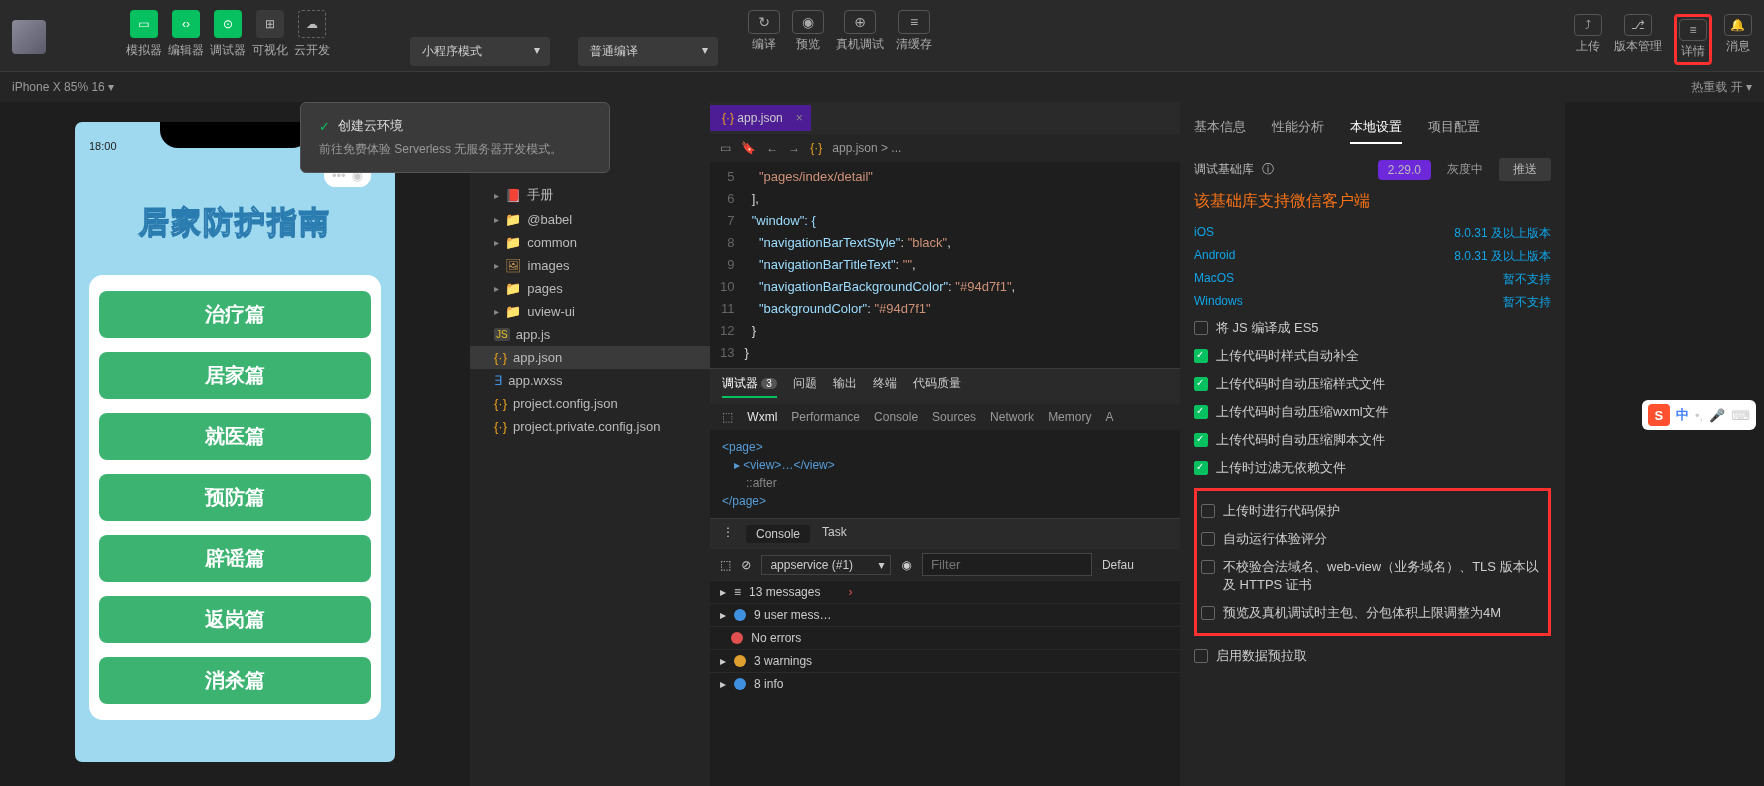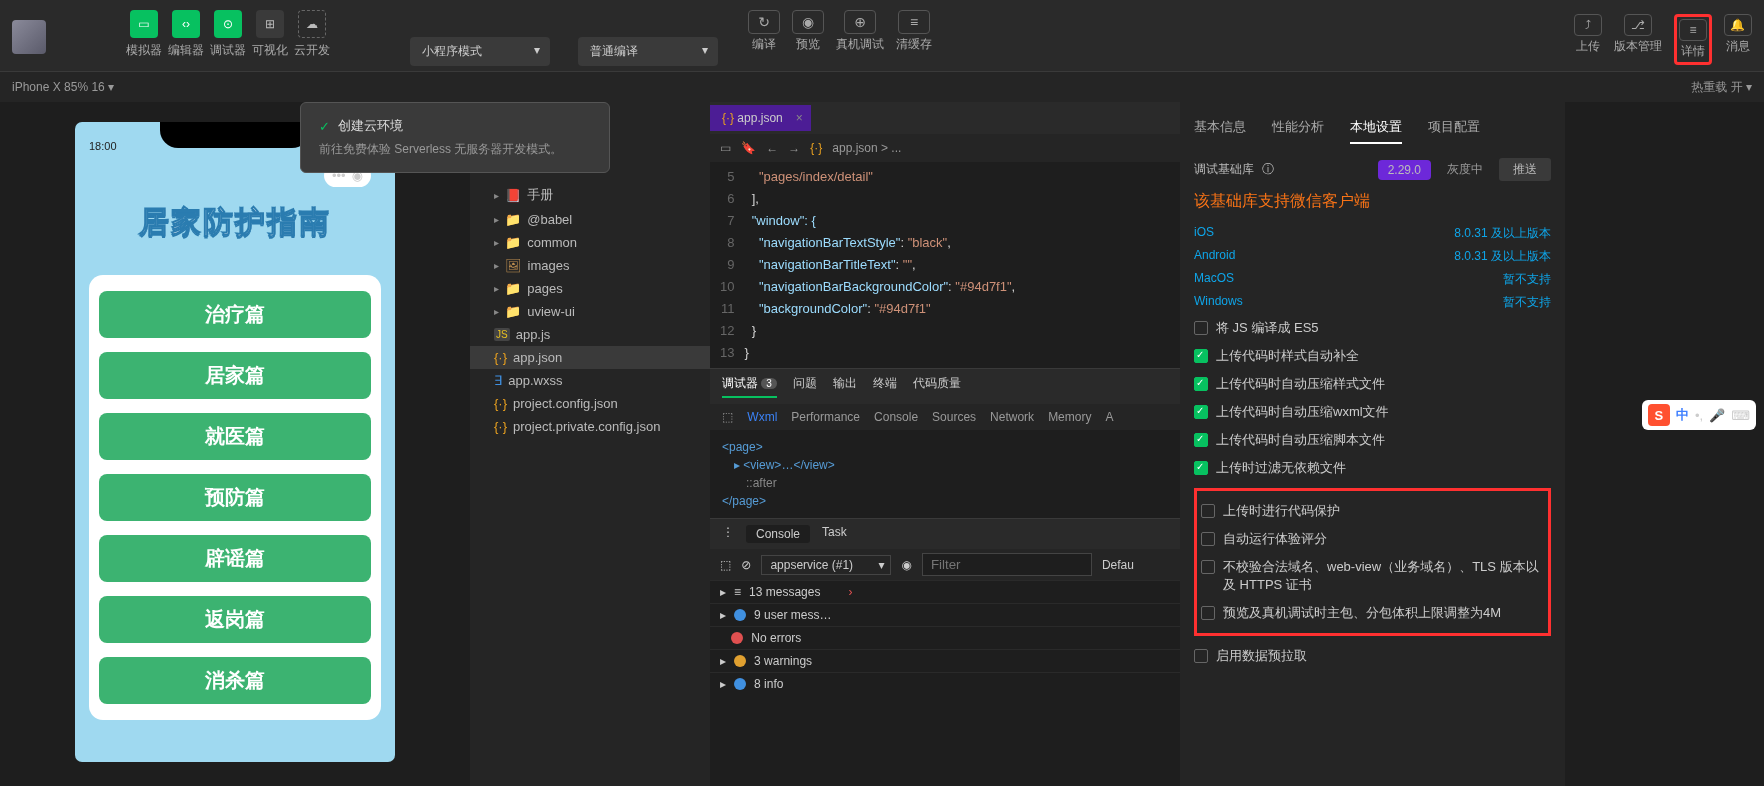--- a/index.html
+++ b/index.html
@@ -56,21 +56,21 @@
 .code-area { font-family:Consolas,monospace; font-size:13px; display:flex; }
 .gutter { color:#666; text-align:right; padding:4px 10px; line-height:22px; }
 .code { padding:4px 0; line-height:22px; }
 .s-key { color:#9cdcfe; }
 .s-str { color:#ce9178; }
 .s-punc { color:#d4d4d4; }
 
 .dbg-tabs { background:#2a2a2a; display:flex; gap:16px; padding:6px 12px; font-size:12px; border-top:1px solid #3a3a3a; }
 .dbg-tabs span.act { color:#fff; border-bottom:2px solid #07c160; padding-bottom:4px; }
 .dbg-row2 { background:#252525; display:flex; gap:14px; padding:6px 12px; font-size:12px; color:#999; }
-.dbg-row2 span.act { color:#3b82f6; }
+.dbg-row2 span.act { color:#e5e5e5; }
 .wxml { padding:8px 12px; font-family:Consolas,monospace; font-size:12px; color:#888; line-height:18px; }
 .tag { color:#569cd6; }
 
 .cons-bar { background:#2a2a2a; display:flex; gap:12px; padding:6px 12px; font-size:12px; border-top:1px solid #3a3a3a; }
 .cons-bar span.act { background:#1e1e1e; padding:2px 10px; border-radius:3px; }
 .cons-filter { background:#252525; display:flex; align-items:center; gap:10px; padding:4px 10px; font-size:12px; }
 .cons-filter input { background:#1e1e1e; border:1px solid #444; color:#ccc; padding:3px 8px; width:170px; }
 .cons-sel { border:1px solid #444; padding:2px 8px; min-width:130px; position:relative; }
 .cons-sel::after { content:"▾"; position:absolute; right:6px; }
 .msg-row { display:flex; align-items:center; gap:8px; padding:4px 10px; font-size:12px; border-top:1px solid #2a2a2a; }

